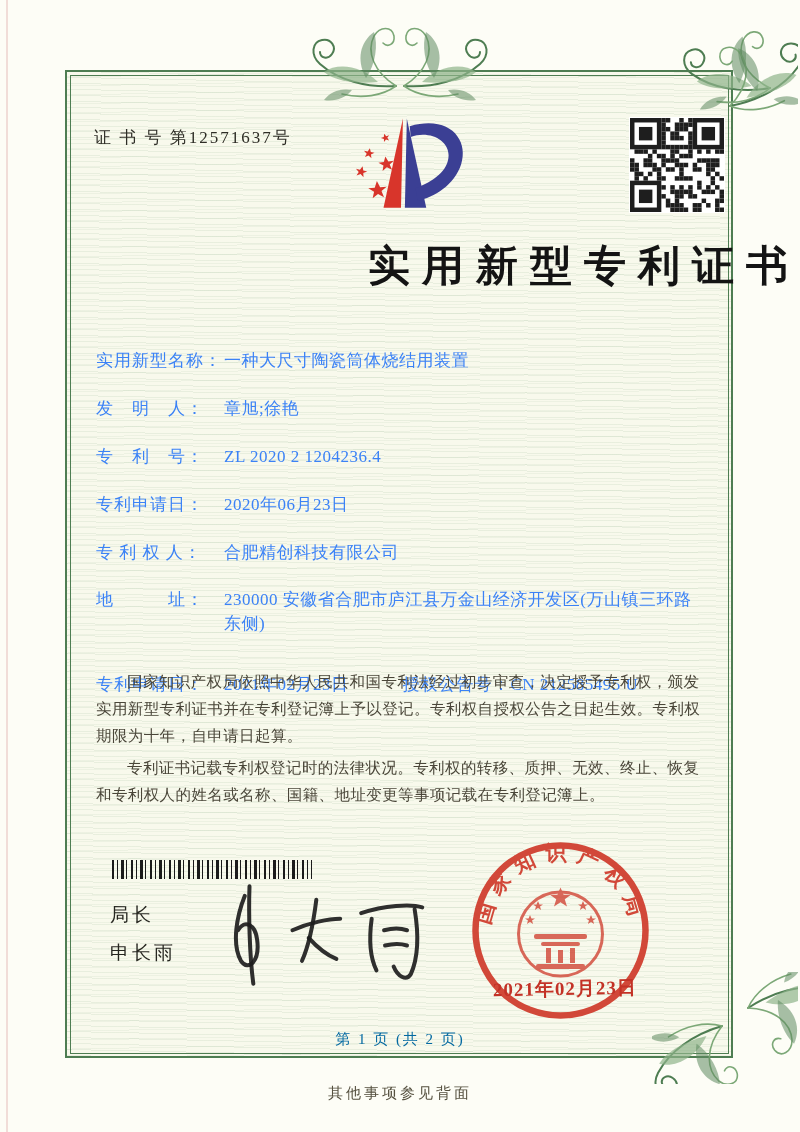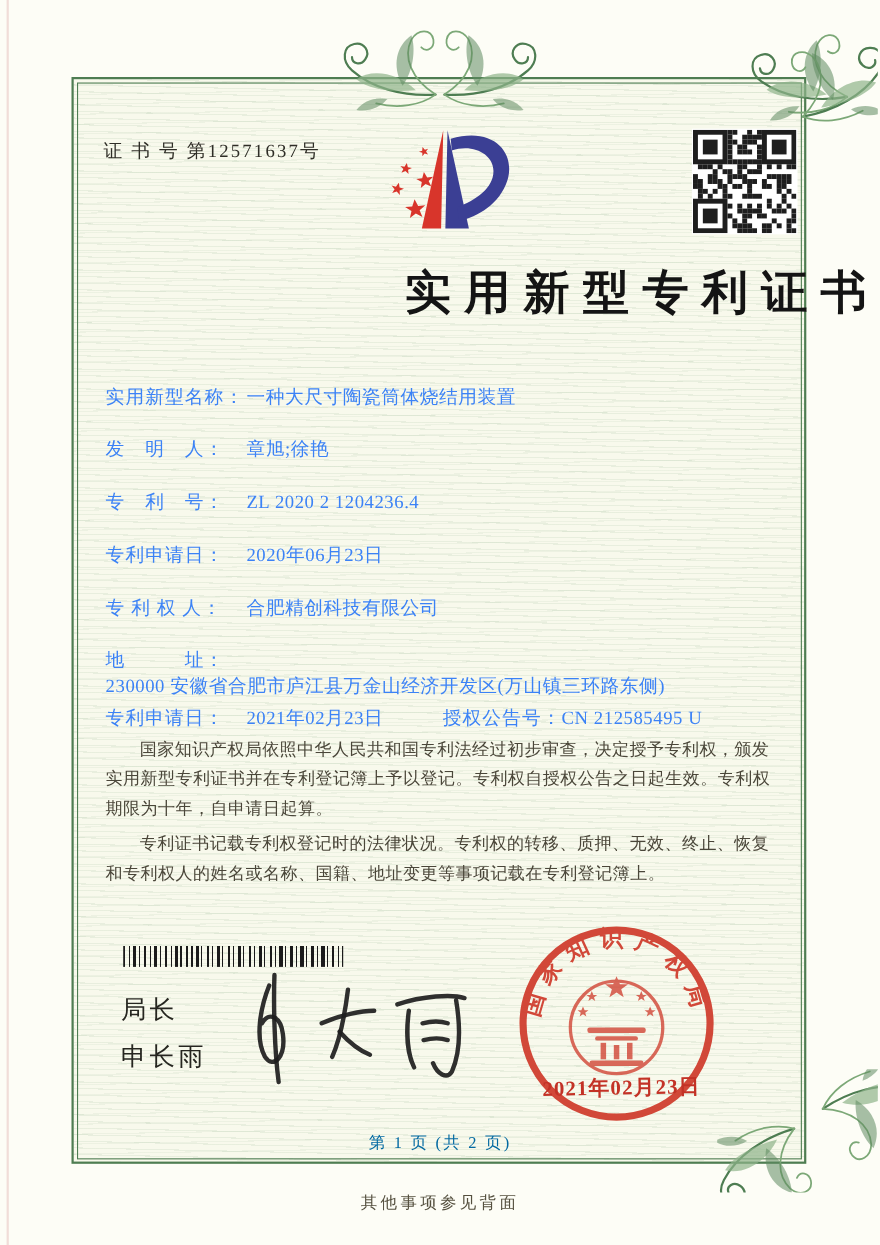--- a/index.html
+++ b/index.html
@@ -45,39 +45,39 @@
   .title{
     position:absolute;left:0;right:0;top:238px;z-index:3;
     text-align:right;font-size:42px;font-weight:700;
     letter-spacing:12px;text-indent:12px;color:#141414;
   }
   
   .fields{position:absolute;left:96px;top:348px;width:612px;z-index:3;font-size:17px;color:#3b82f6;}
   .frow{display:flex;line-height:26px;margin-bottom:22px;}
   .flabel{flex:none;width:128px;white-space:pre;letter-spacing:1px;}
   .fvalue{flex:1;letter-spacing:.5px;}
-  .frow.addr{line-height:24px;margin-bottom:4px;flex-direction:column;}
+  .frow.addr{line-height:24px;margin-bottom:36px;}
   .grant .fvalue{flex:none;margin-right:54px;}
   .grant .flabel2{flex:none;letter-spacing:1px;}
   
   .paras{position:absolute;left:96px;top:664px;width:612px;z-index:3;
     font-size:15.5px;line-height:1.74;letter-spacing:.4px;color:#4a4639;}
   .paras p{margin:5px 0 2px 0;text-indent:2em;}
   
   .barcode{
     position:absolute;left:112px;top:860px;width:200px;height:19px;z-index:3;
     background-image:repeating-linear-gradient(90deg,
       #1b1b1b 0 2px, transparent 2px 5px,
       #1b1b1b 5px 6px, transparent 6px 9px,
       #1b1b1b 9px 12px, transparent 12px 14px,
       #1b1b1b 14px 15px, transparent 15px 19px);
   }
   .signer{position:absolute;left:110px;top:902px;z-index:3;
     font-family:"Liberation Sans","DejaVu Sans",sans-serif;
-    font-size:23px;color:#262620;letter-spacing:3px;}
+    font-size:19px;color:#262620;letter-spacing:3px;}
   .signer div{margin-bottom:12px;}
   .signature{position:absolute;left:218px;top:878px;z-index:3;}
   .sig-stroke{fill:none;stroke:#1d1d1d;stroke-width:4.2;stroke-linecap:round;opacity:.92;}
   .seal{position:absolute;left:468px;top:838px;z-index:3;opacity:.92;}
   .seal-text{font-size:21px;font-weight:700;letter-spacing:9px;fill:#cf3a2a;
     font-family:"Liberation Serif","DejaVu Serif",serif;}
   .seal-date{
     position:absolute;left:470px;top:976px;width:190px;z-index:4;
     text-align:center;font-size:19px;font-weight:700;color:#c33226;
     letter-spacing:1px;transform:rotate(-1deg);

